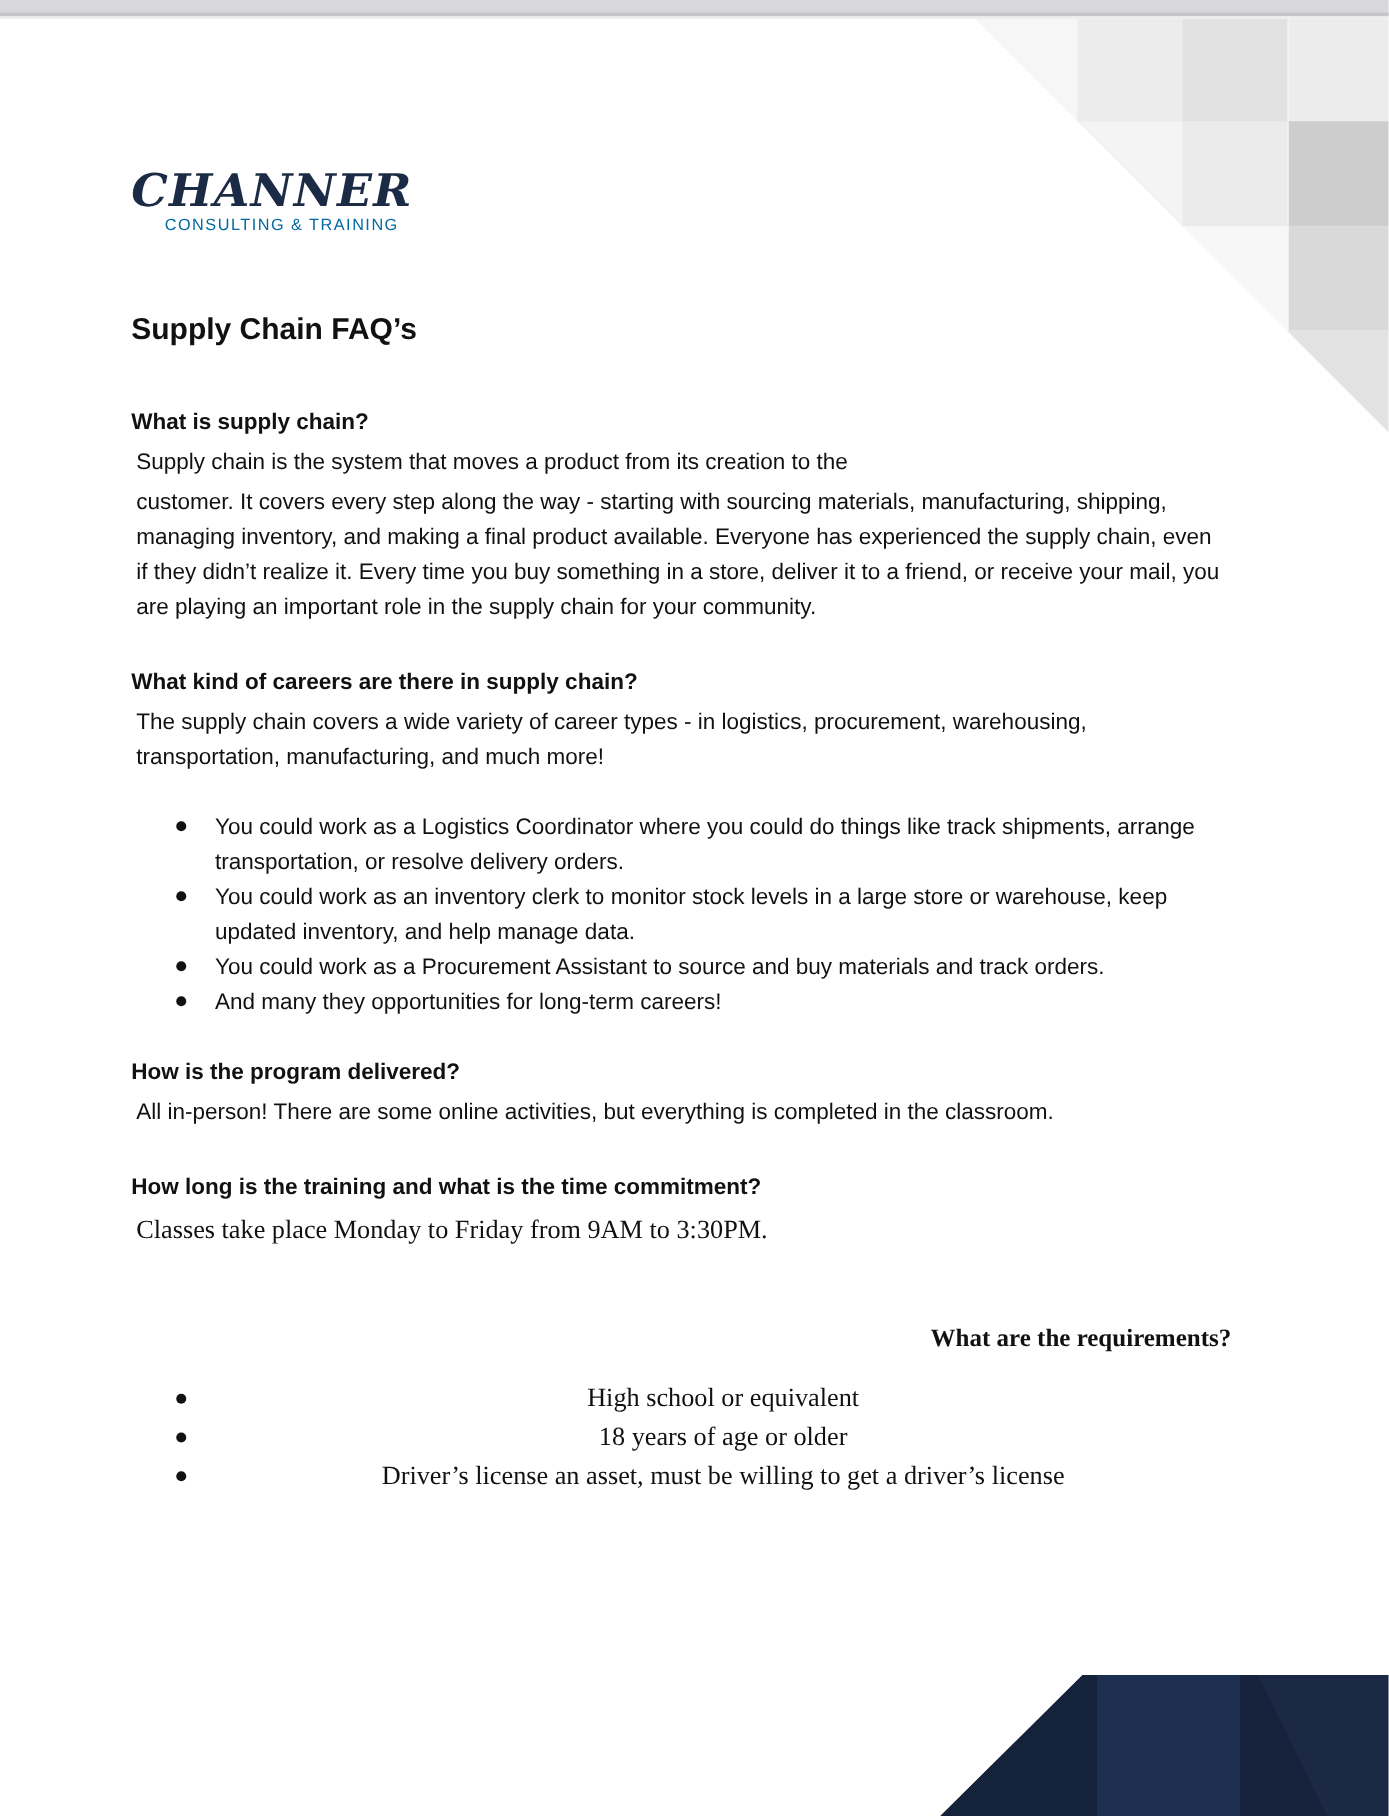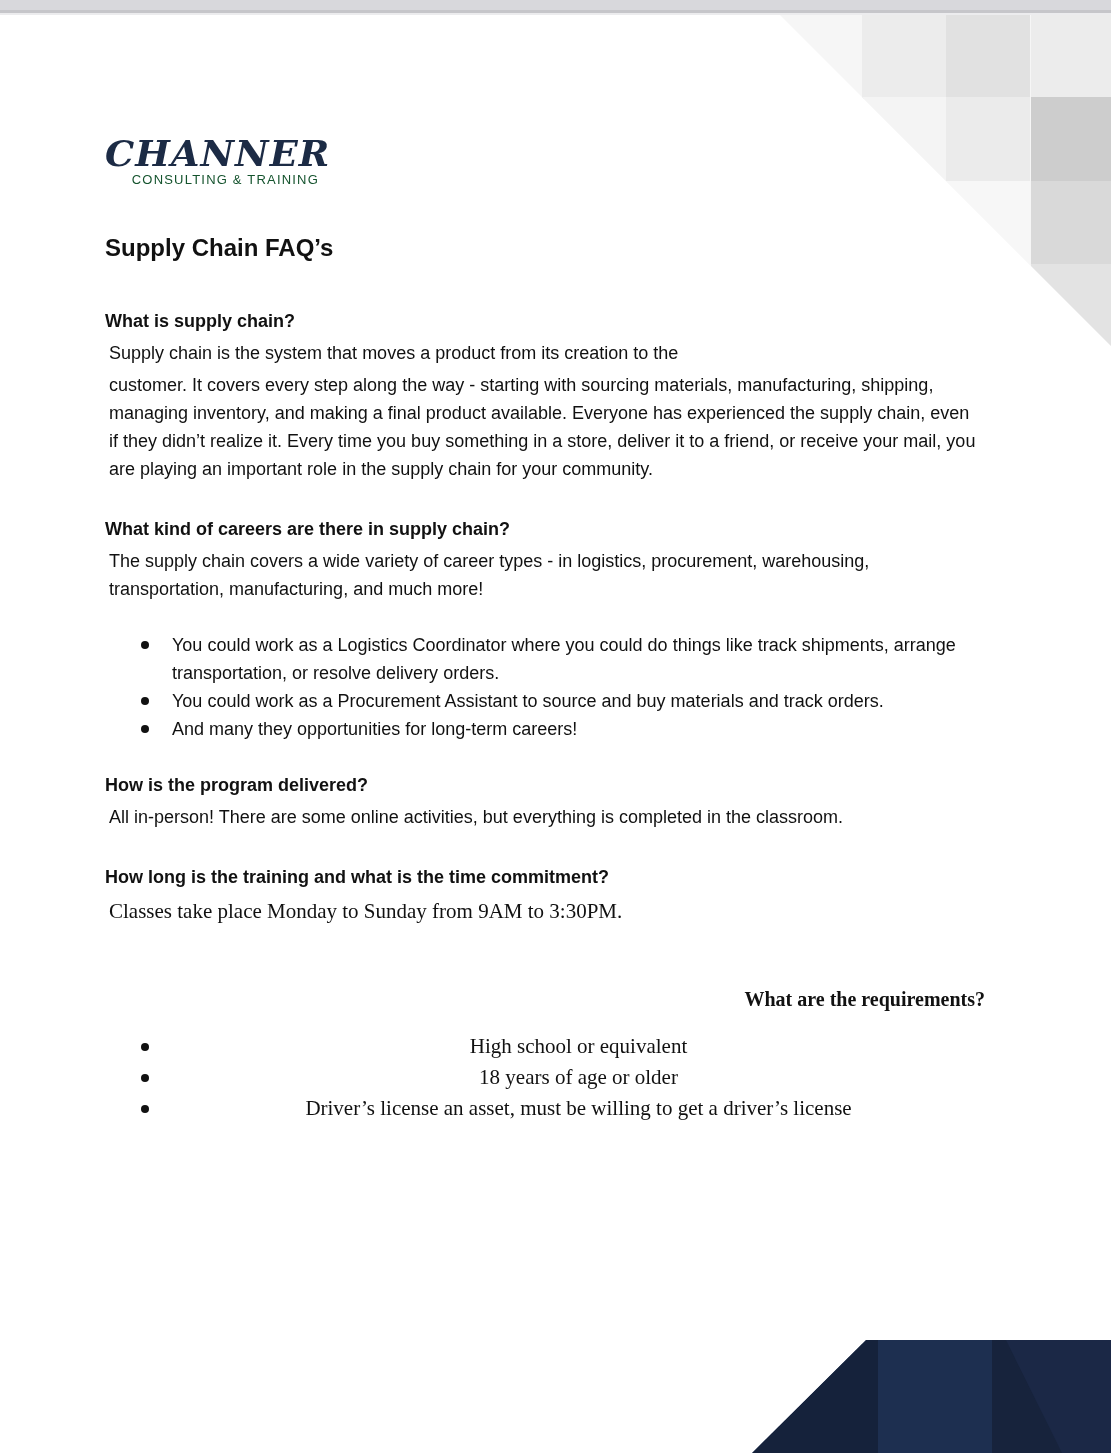--- a/index.html
+++ b/index.html
@@ -40,25 +40,25 @@
       clip-path: polygon(0 0, 20% 0, 100% 100%, 0 100%);
     }
 
     .logo { position: absolute; left: 105px; top: 134px; text-align: center; }
     .logo-main {
       font-family: "DejaVu Serif", serif; font-weight: bold; font-style: italic;
       font-size: 36px; letter-spacing: 1px; color: #1c2b45; line-height: 38px;
       transform: scaleX(1.02); transform-origin: left;
     }
     .logo-sub {
-      font-family: "Liberation Sans", sans-serif; font-size: 13px; color: #14532d;
+      font-family: "Liberation Sans", sans-serif; font-size: 13px; color: #0369a1;
       letter-spacing: 1.2px; margin-left: 20px; margin-top: 0px;
     }
 
-    .content { position: absolute; left: 105px; top: 233px; width: 880px; }
+    .content { position: absolute; left: 105px; top: 249px; width: 880px; }
     .title { font-size: 24px; font-weight: bold; margin: 0 0 44px 0; line-height: 30px; }
     .q { font-size: 18px; font-weight: bold; line-height: 28px; margin: 0; }
     .a { font-size: 18px; line-height: 28px; margin: 4px; }
     .gap { height: 28px; }
     ul.bullets { list-style: none; margin: 28px 0 0 0; padding: 0; }
     ul.bullets li { position: relative; padding-left: 67px; font-size: 18px; line-height: 28px; }
     ul.bullets li .dot {
       position: absolute; left: 36px; top: 10px; width: 8px; height: 8px; border-radius: 50%; background: #111;
     }
     .serif { font-family: "Liberation Serif", serif; }
@@ -108,37 +108,38 @@
     <p class="a">customer. It covers every step along the way - starting with sourcing materials, manufacturing, shipping, managing inventory, and making a final product available. Everyone has experienced the supply chain, even if they didn’t realize it. Every time you buy something in a store, deliver it to a friend, or receive your mail, you are playing an important role in the supply chain for your community.</p>
   </section>
 
   <div class="gap"></div>
 
   <section>
     <p class="q">What kind of careers are there in supply chain?</p>
     <p class="a">The supply chain covers a wide variety of career types - in logistics, procurement, warehousing, transportation, manufacturing, and much more!</p>
     <ul class="bullets">
       <li><span class="dot"></span><span>You could work as a Logistics Coordinator where you could do things like track shipments, arrange transportation, or resolve delivery orders.</span></li>
+      <li><span class="dot"></span><span>You could work as an inventory clerk to monitor stock levels in a large store or warehouse, keep updated inventory, and help manage data.</span></li>
       <li><span class="dot"></span><span>You could work as a Procurement Assistant to source and buy materials and track orders.</span></li>
       <li><span class="dot"></span><span>And many they opportunities for long-term careers!</span></li>
     </ul>
   </section>
 
   <div class="gap"></div>
 
   <section>
     <p class="q">How is the program delivered?</p>
     <p class="a">All in-person! There are some online activities, but everything is completed in the classroom.</p>
   </section>
 
   <div class="gap"></div>
 
   <section>
     <p class="q">How long is the training and what is the time commitment?</p>
-    <p class="a serif">Classes take place Monday to Sunday from 9AM to 3:30PM.</p>
+    <p class="a serif">Classes take place Monday to Friday from 9AM to 3:30PM.</p>
   </section>
 
   <div style="height:54px"></div>
 
   <section>
     <p class="q serif">What are the requirements?</p>
     <ul class="req">
       <li><span class="dot"></span><span>High school or equivalent</span></li>
       <li><span class="dot"></span><span>18 years of age or older</span></li>
       <li><span class="dot"></span><span>Driver’s license an asset, must be willing to get a driver’s license</span></li>

